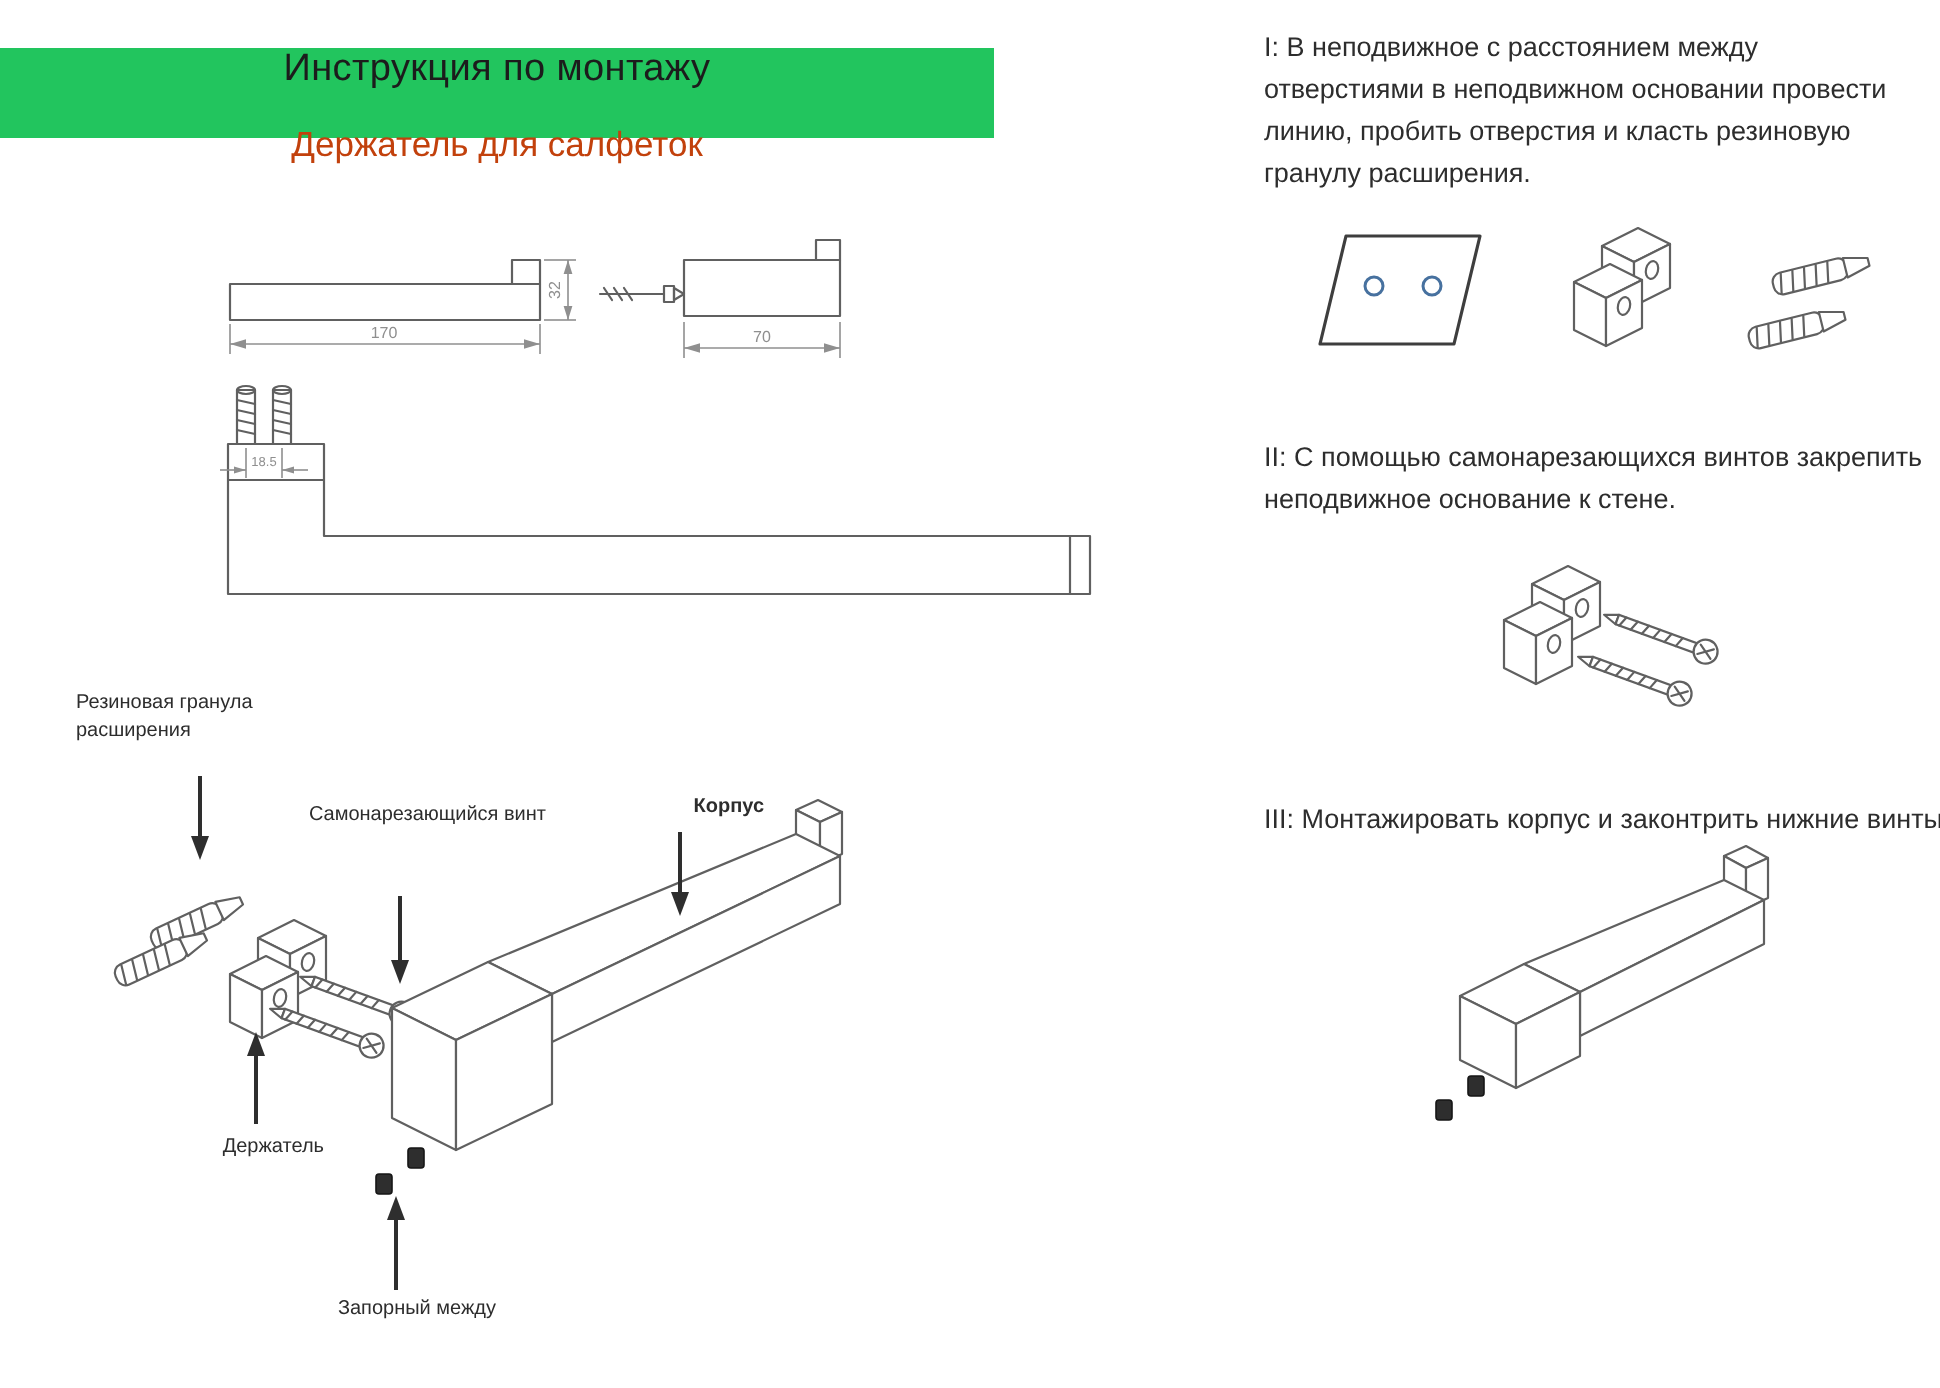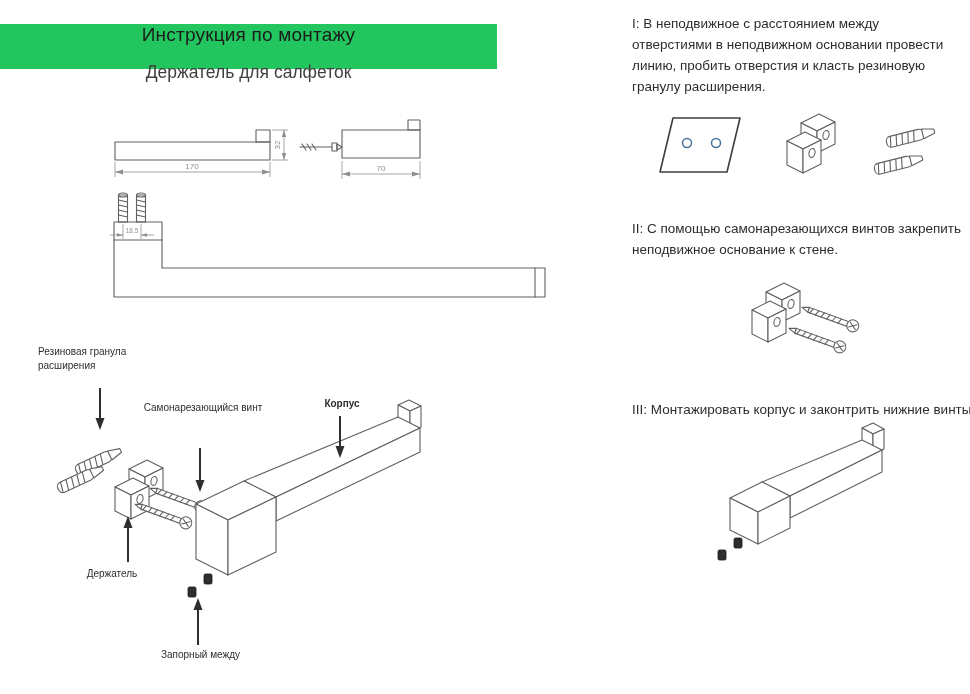--- a/index.html
+++ b/index.html
@@ -7,24 +7,24 @@
   body {
     width:970px; height:694px; position:relative; overflow:hidden;
     font-family:"Liberation Sans", sans-serif; color:#2d2d2d;
   }
   .abs { position:absolute; }
   .header-bar {
     left:0; top:4; width:497px; height:45px; background:#22c55e;
     display:flex; justify-content:center;margin-top:24px;
   }
   .header-title { font-size:19px; color:#1c1c1c; letter-spacing:0.2px; }
-  .subtitle { left:0; top:62px; width:497px; text-align:center; font-size:17.5px; color:#404040; }
+  .subtitle { left:0; top:62px; width:497px; text-align:center; font-size:17.5px; color:#c2410c; }
   .step-text { font-size:13.5px; line-height:1.55; color:#2d2d2d; }
   .part-label { font-size:10px; line-height:1.35; color:#2d2d2d; }
-  .tc { text-align:center; }
+  .tc { text-align:right; }
   svg { overflow:visible; display:block; }
   .ln  { fill:none;    stroke:#606060; stroke-width:1.1; stroke-linejoin:round; stroke-linecap:round; }
   .lnf { fill:#ffffff; stroke:#606060; stroke-width:1.1; stroke-linejoin:round; }
   .plate-outline { fill:#ffffff; stroke:#3e3e3e; stroke-width:1.6; stroke-linejoin:round; }
   .dim     { stroke:#8f8f8f; stroke-width:0.8; fill:none; }
   .dimhead { fill:#8f8f8f; }
   .dimtext { font-size:8px; fill:#8f8f8f; }
   .dimtext-sm { font-size:6.5px; fill:#8f8f8f; }
   .arrowline { stroke:#2e2e2e; stroke-width:2; }
   .arrowhead { fill:#2e2e2e; }

